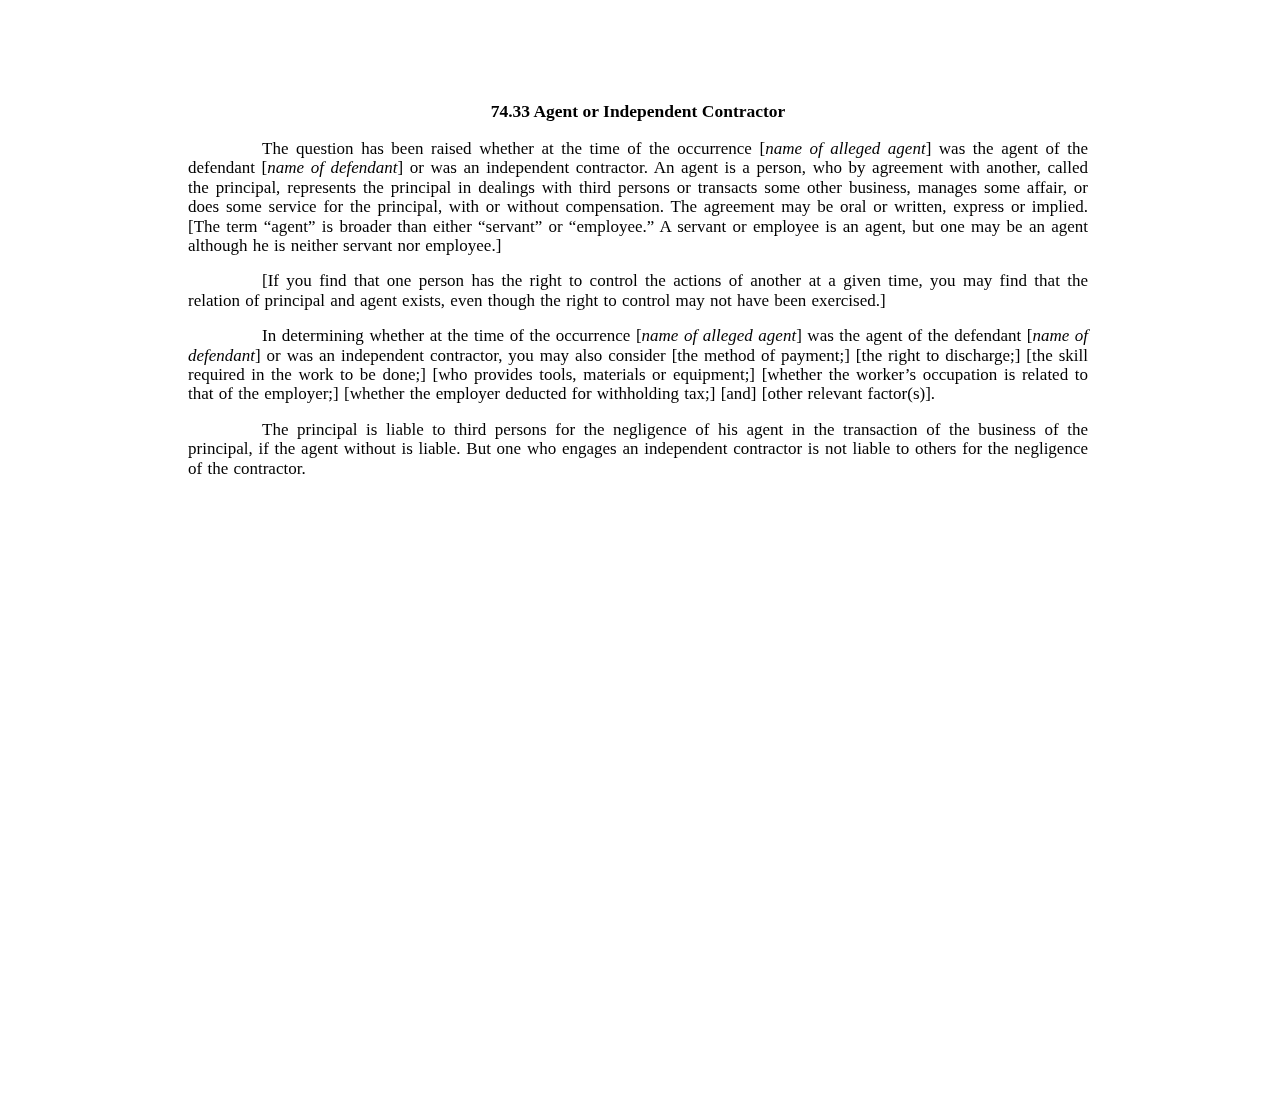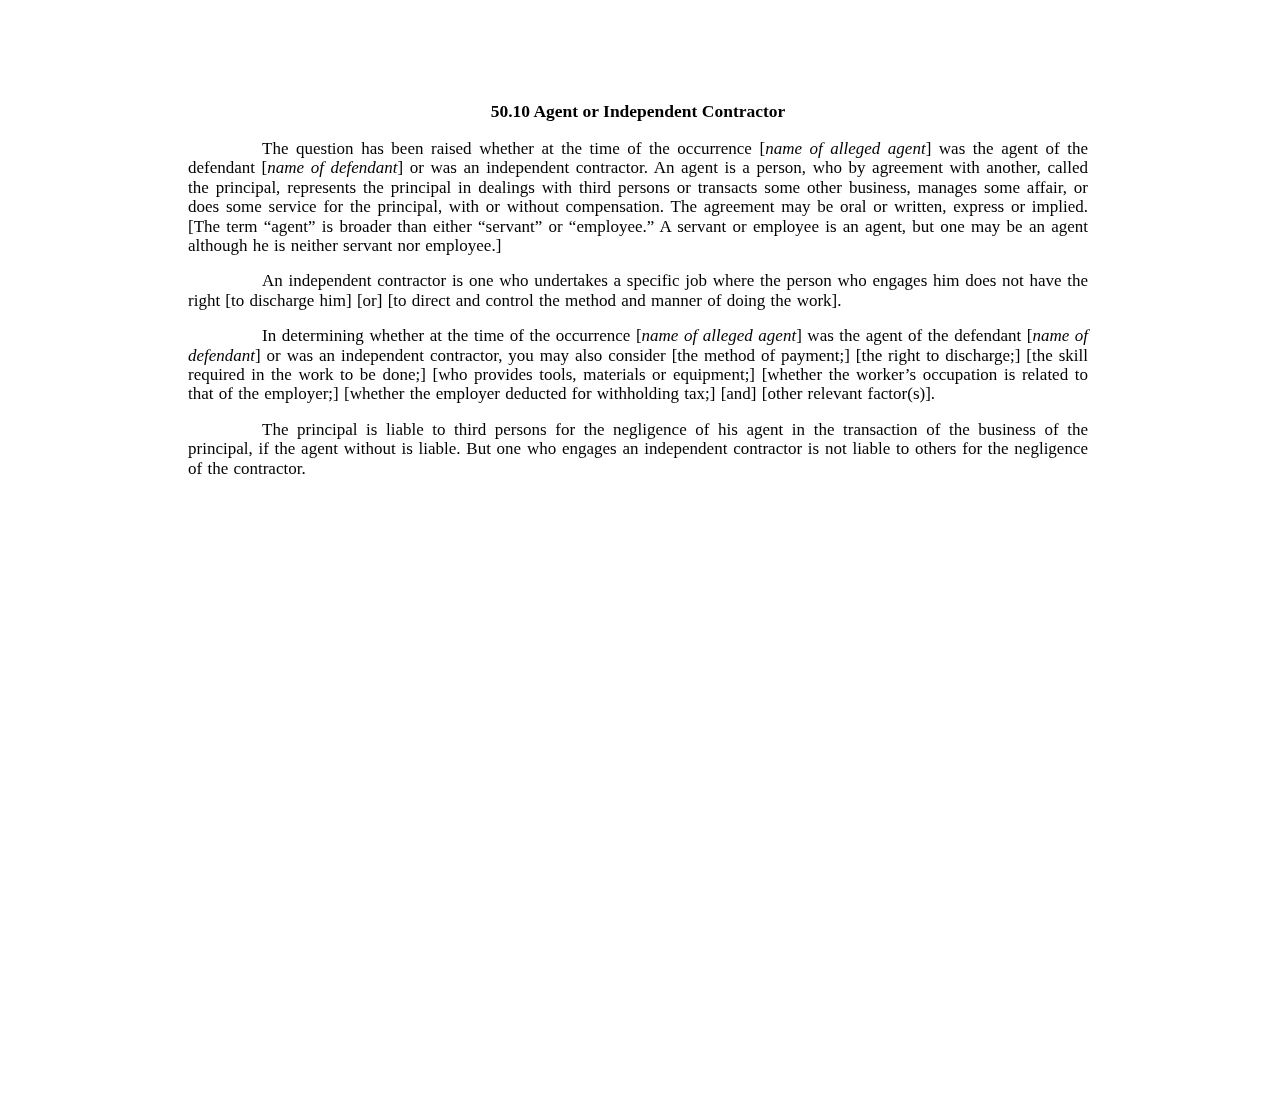--- a/index.html
+++ b/index.html
@@ -37,20 +37,20 @@
     word-spacing: 1px;
   }
   .para i {
     font-style: italic;
   }
 </style>
 </head>
 <body>
 
 <div class="page">
-  <h1 class="doc-title">50.10 Agent or Independent Contractor</h1>
+  <h1 class="doc-title">74.33 Agent or Independent Contractor</h1>
   <div>
       <p class="para"><span>The question has been raised whether at the time of the occurrence [</span><i>name of alleged agent</i><span>] was the agent of the defendant [</span><i>name of defendant</i><span>] or was an independent contractor. An agent is a person, who by agreement with another, called the principal, represents the principal in dealings with third persons or transacts some other business, manages some affair, or does some service for the principal, with or without compensation. The agreement may be oral or written, express or implied. [The term “agent” is broader than either “servant” or “employee.” A servant or employee is an agent, but one may be an agent although he is neither servant nor employee.]</span></p>
-      <p class="para"><span>An independent contractor is one who undertakes a specific job where the person who engages him does not have the right [to discharge him] [or] [to direct and control the method and manner of doing the work].</span></p>
+      <p class="para"><span>[If you find that one person has the right to control the actions of another at a given time, you may find that the relation of principal and agent exists, even though the right to control may not have been exercised.]</span></p>
       <p class="para"><span>In determining whether at the time of the occurrence [</span><i>name of alleged agent</i><span>] was the agent of the defendant [</span><i>name of defendant</i><span>] or was an independent contractor, you may also consider [the method of payment;] [the right to discharge;] [the skill required in the work to be done;] [who provides tools, materials or equipment;] [whether the worker’s occupation is related to that of the employer;] [whether the employer deducted for withholding tax;] [and] [other relevant factor(s)].</span></p>
       <p class="para"><span>The principal is liable to third persons for the negligence of his agent in the transaction of the business of the principal, if the agent without is liable. But one who engages an independent contractor is not liable to others for the negligence of the contractor.</span></p>
     </div>
 </div>
 
 </body></html>

